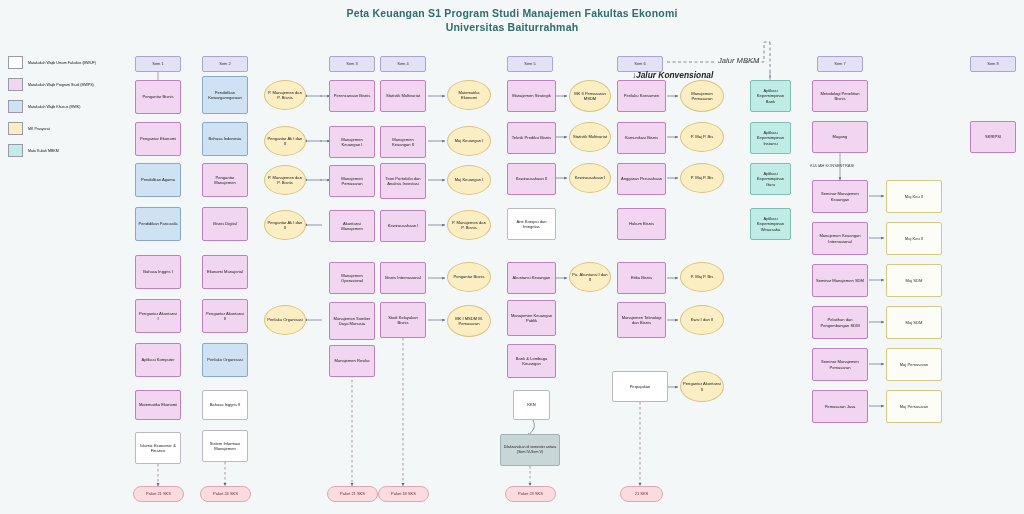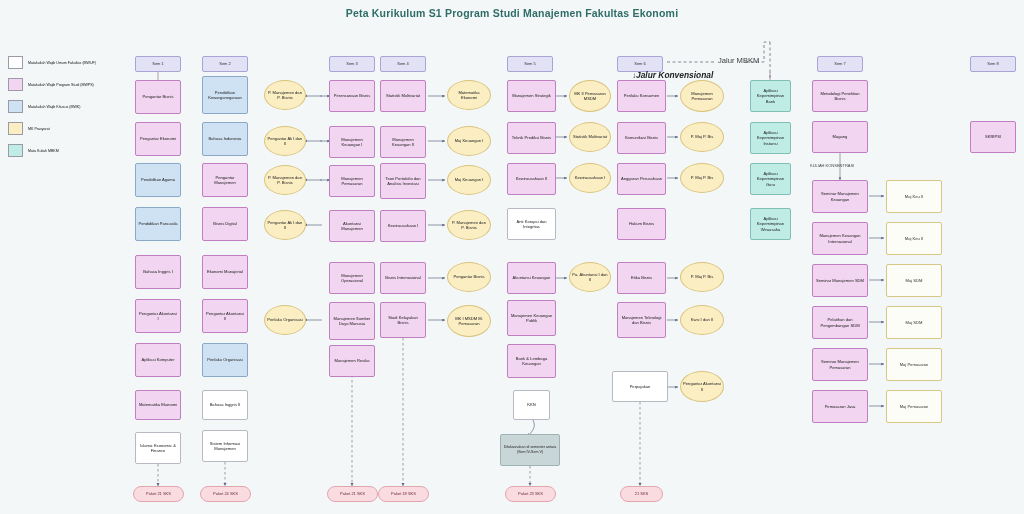--- a/index.html
+++ b/index.html
@@ -50,21 +50,22 @@
     position:absolute;font-size:4px;color:#444;white-space:nowrap;
   }
   svg.links{position:absolute;left:0;top:0;width:1024px;height:514px;pointer-events:none;}
 </style>
 </head>
 <body>
 
 <div id="canvas">
 
   <div class="title">
-    <div>Peta Kurikulum S1 Program Studi Manajemen  Fakultas Ekonomi</div>
+    <div>Peta Keuangan S1 Program Studi Manajemen  Fakultas Ekonomi</div>
+    <div>Universitas Baiturrahmah</div>
   </div>
 
   <div class="legend">
     <div class="legend-row">
       <div class="legend-swatch" style="background:#ffffff"></div>
       <div class="legend-label">Matakuliah Wajib Umum Fakultas (MWUF)</div>
     </div>
     <div class="legend-row">
       <div class="legend-swatch" style="background:#f2d5f0"></div>
       <div class="legend-label">Matakuliah Wajib Program Studi (MWPS)</div>
@@ -173,21 +174,21 @@
   <div class="node n-sem" style="left:617px;top:56px;width:46px;height:16px;">
       <span>Sem 6</span>
     </div>
   <div class="node n-sem" style="left:817px;top:56px;width:46px;height:16px;">
       <span>Sem 7</span>
     </div>
   <div class="node n-sem" style="left:970px;top:56px;width:46px;height:16px;">
       <span>Sem 8</span>
     </div>
 
-  <div class="label-jalur" style="left:718px;top:56px;">Jalur MBKM</div>
+  <div class="label-jalur" style="left:718px;top:56px;font-style:italic;">Jalur MBKM</div>
   <div class="label-jalur bold" style="left:632px;top:70px;font-style:italic;">
     <span style="font-size:8px;">↓</span><span>Jalur Konvensional</span>
   </div>
 
   <div class="node n-mwps" style="left:135px;top:80px;width:46px;height:34px;">
       <span>Pengantar Bisnis</span>
     </div>
   <div class="node n-mwps" style="left:135px;top:122px;width:46px;height:34px;">
       <span>Pengantar Ekonomi</span>
     </div>

